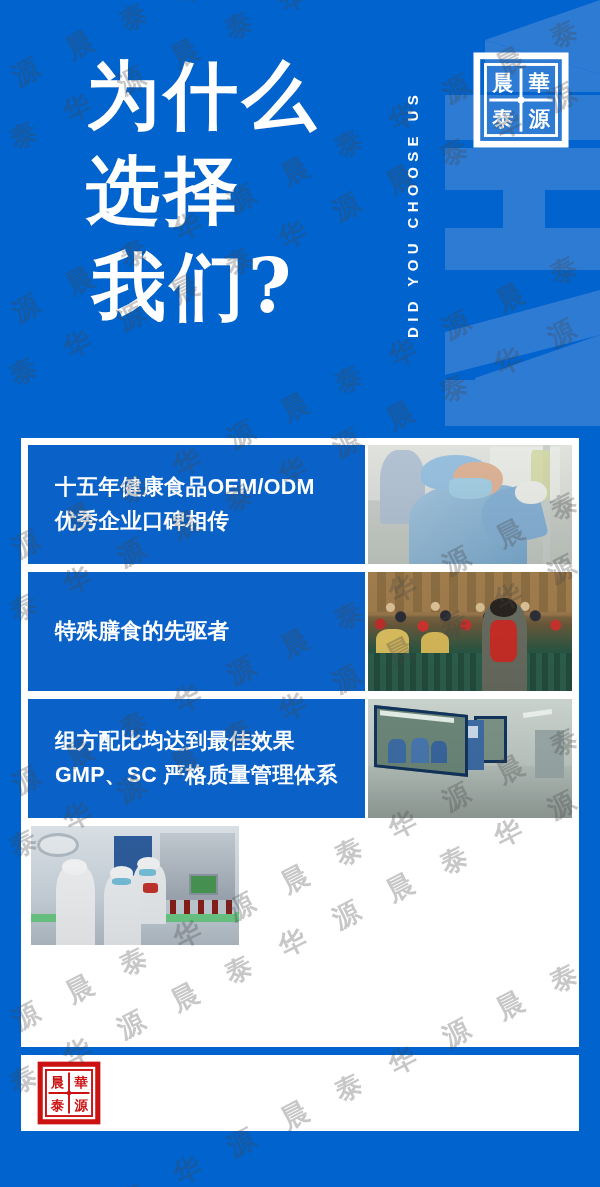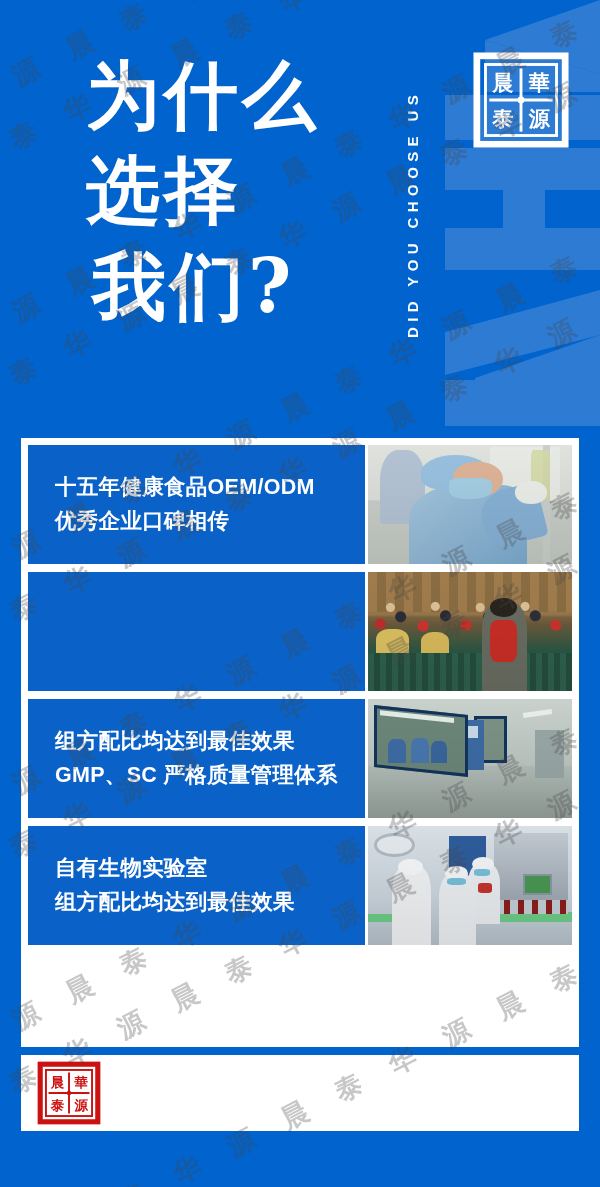--- a/index.html
+++ b/index.html
@@ -266,20 +266,21 @@
           <div class="px mask"></div>
           <div class="px arm"></div>
         <div class="px glove"></div>
       </div>
       <div class="shade"></div>
     </div>
   </div>
 
   <div class="row">
     <div class="card">
+      <span class="l">特殊膳食的先驱者</span>
     </div>
     <div class="thumb">
       <div class="sc t2">
         <div class="px wall"></div>
           <div class="px crowd"></div>
         <div class="px chair"></div>
           <div class="px chair2"></div>
         <div class="px table"></div>
           <div class="px man"></div>
         <div class="px manh"></div>
@@ -306,24 +307,20 @@
         <div class="px wk"></div>
           <div class="px wk2"></div>
           <div class="px wk3"></div>
         <div class="px lamp"></div>
       </div>
       <div class="shade"></div>
     </div>
   </div>
 
   <div class="row">
-    <div class="card">
-      <span class="l">自有生物实验室</span>
-      <span class="l">组方配比均达到最佳效果</span>
-    </div>
     <div class="thumb">
       <div class="sc t4">
         <div class="px mach"></div>
           <div class="px blue"></div>
           <div class="px panel"></div>
         <div class="px reel"></div>
           <div class="px belt"></div>
           <div class="px belt2"></div>
         <div class="px bot"></div>
         <div class="px p3"></div>

